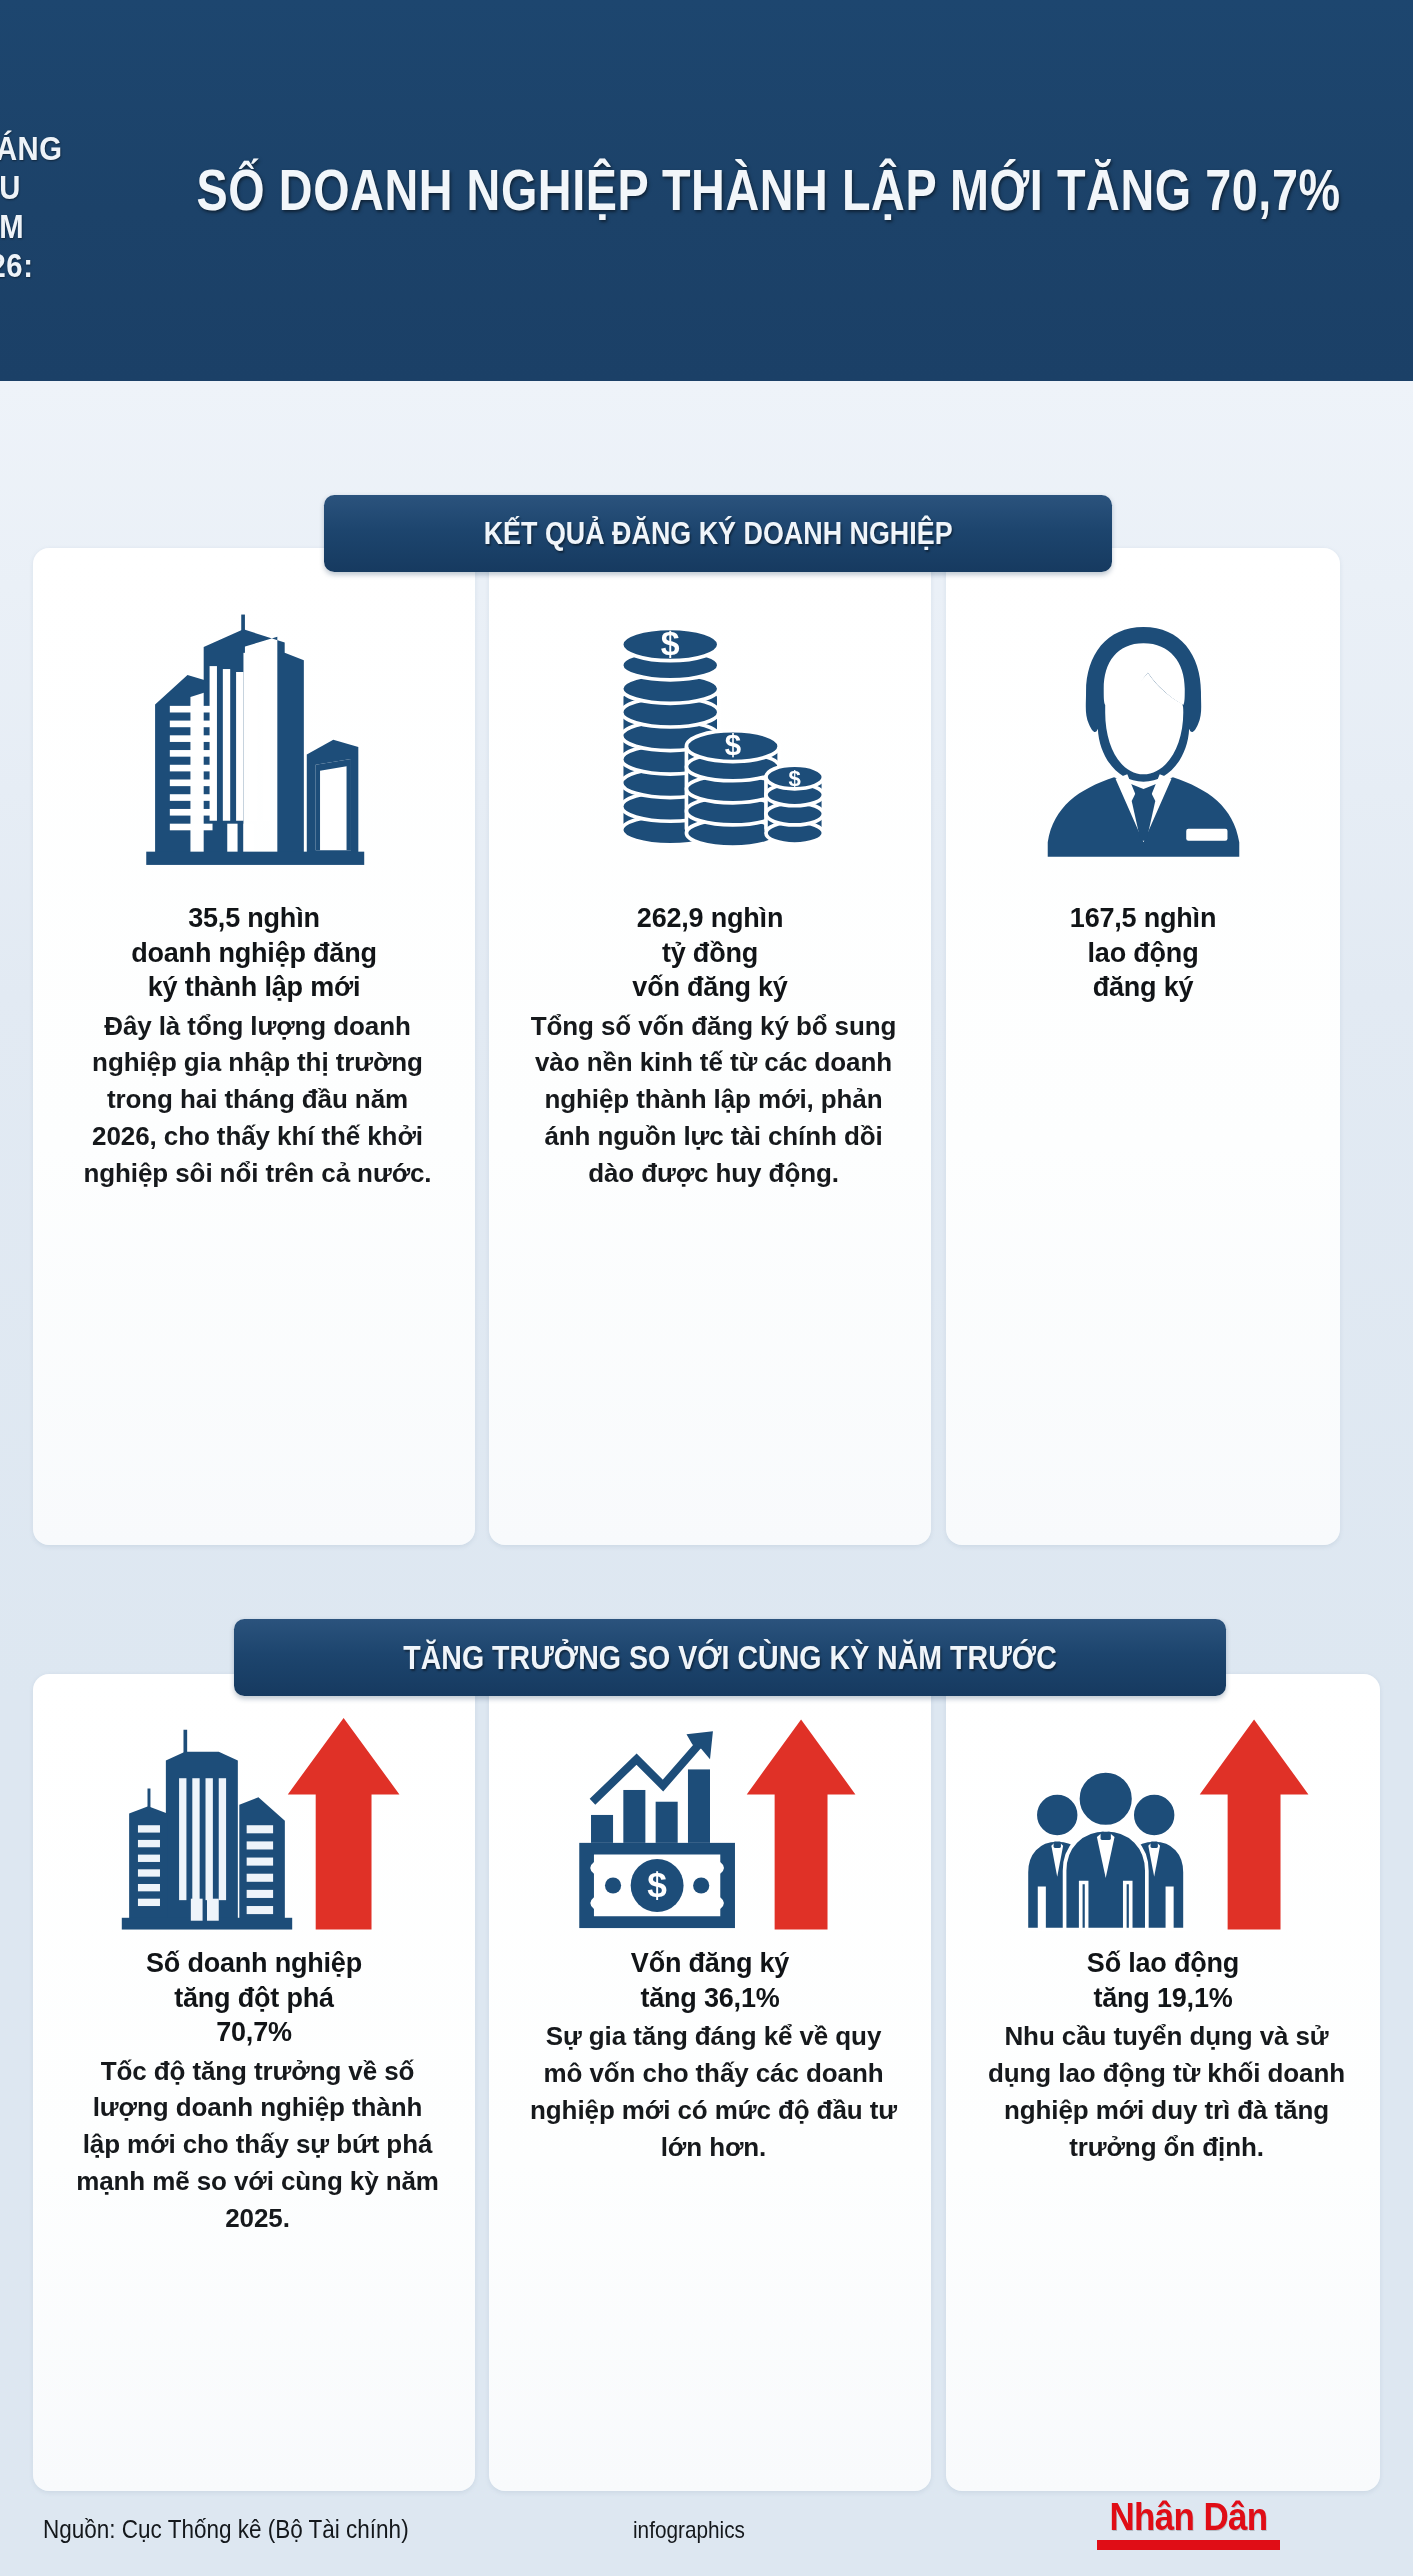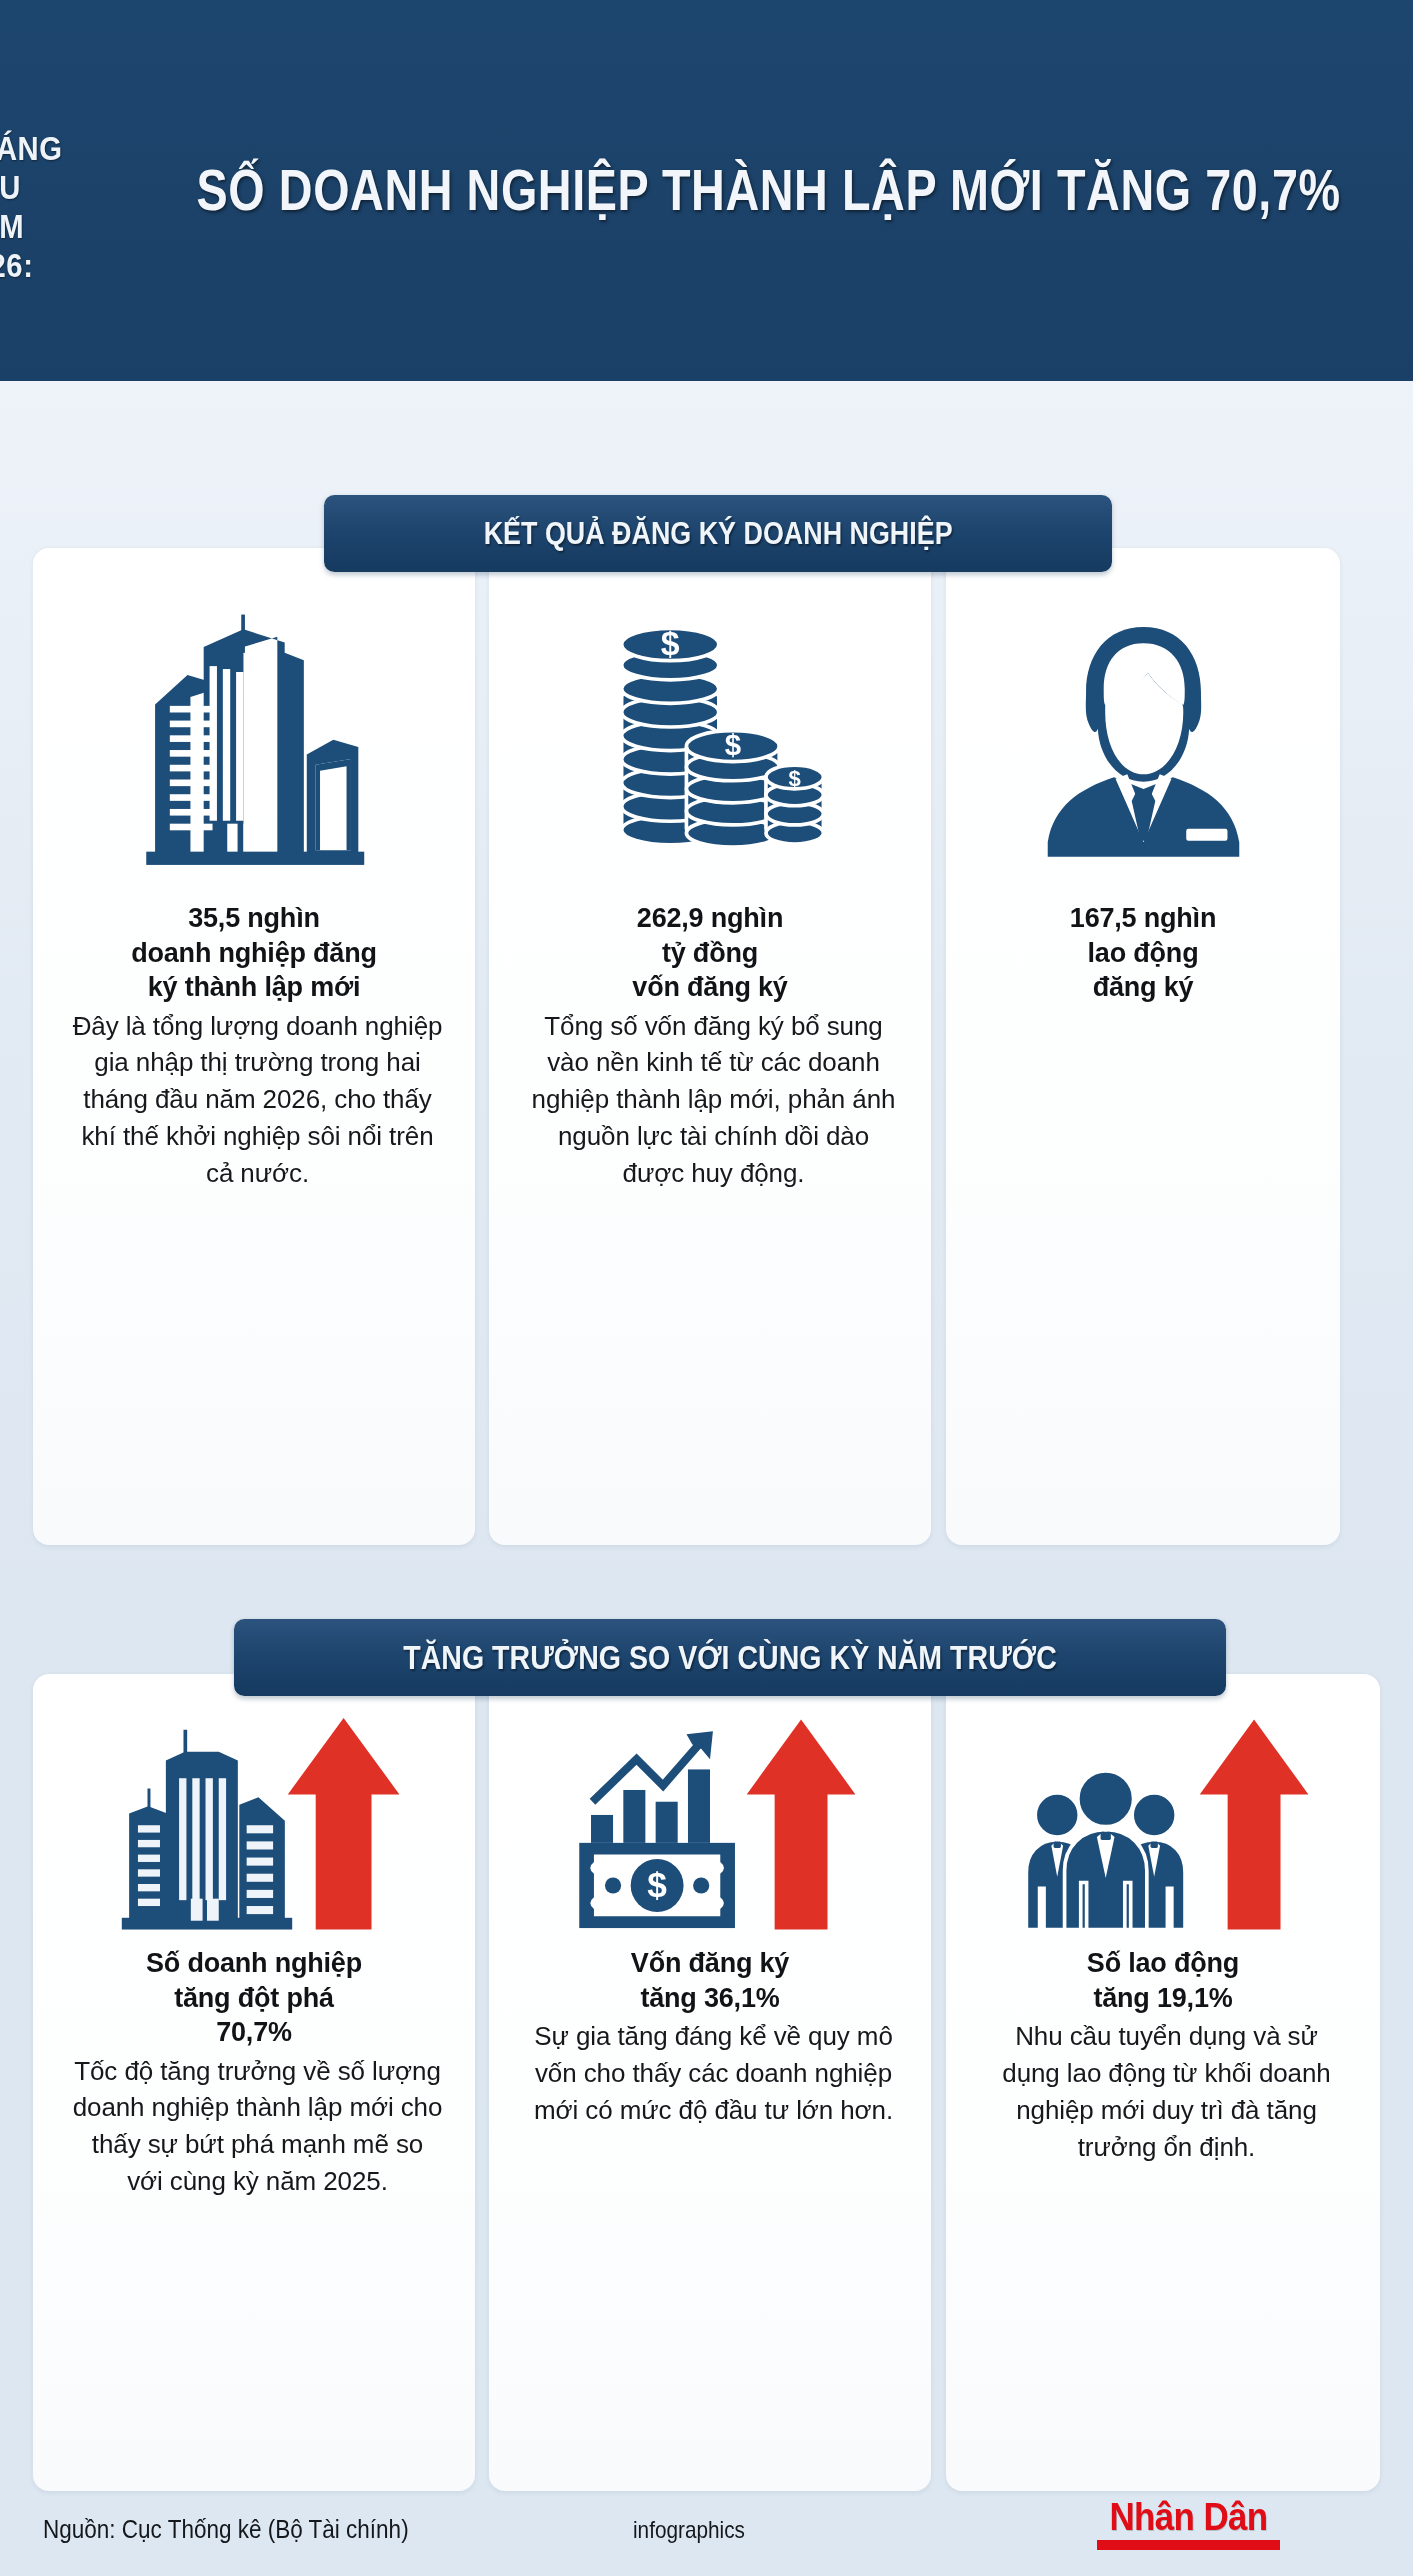--- a/index.html
+++ b/index.html
@@ -92,21 +92,21 @@
     text-align:center;
     font-size:27px;
     font-weight:800;
     color:#111417;
     line-height:1.28;
     letter-spacing:-0.2px;
   }
   .stat-body{
     text-align:center;
     font-size:26px;
-    font-weight:400;
+    font-weight:700;
     color:#16191c;
     line-height:1.42;
     letter-spacing:-0.1px;
     margin-top:2.9px;
     margin-left:7px;
   }
   .c3 .stat-head{ margin-bottom:8.8px; }
   .c3 .stat-body{ margin-top:8.8px; }
 
   

